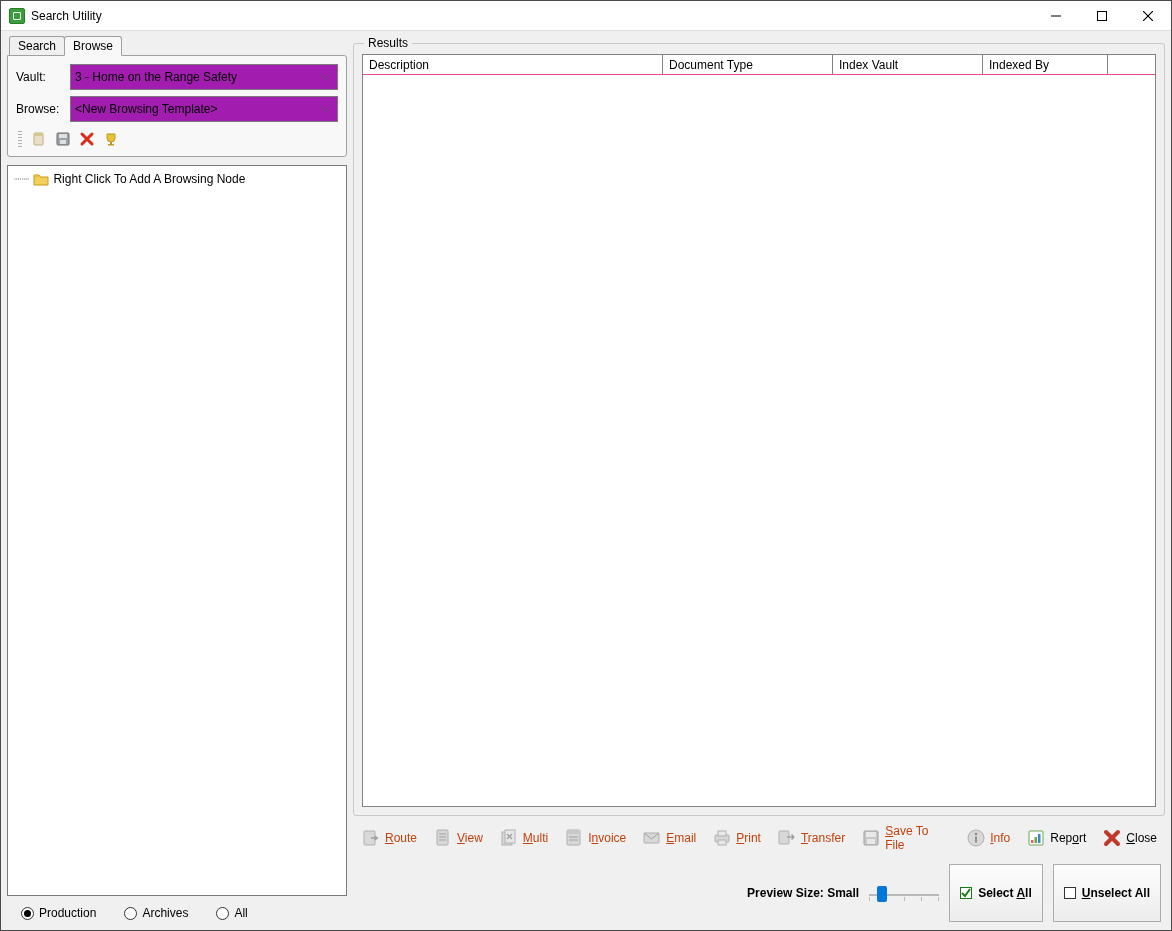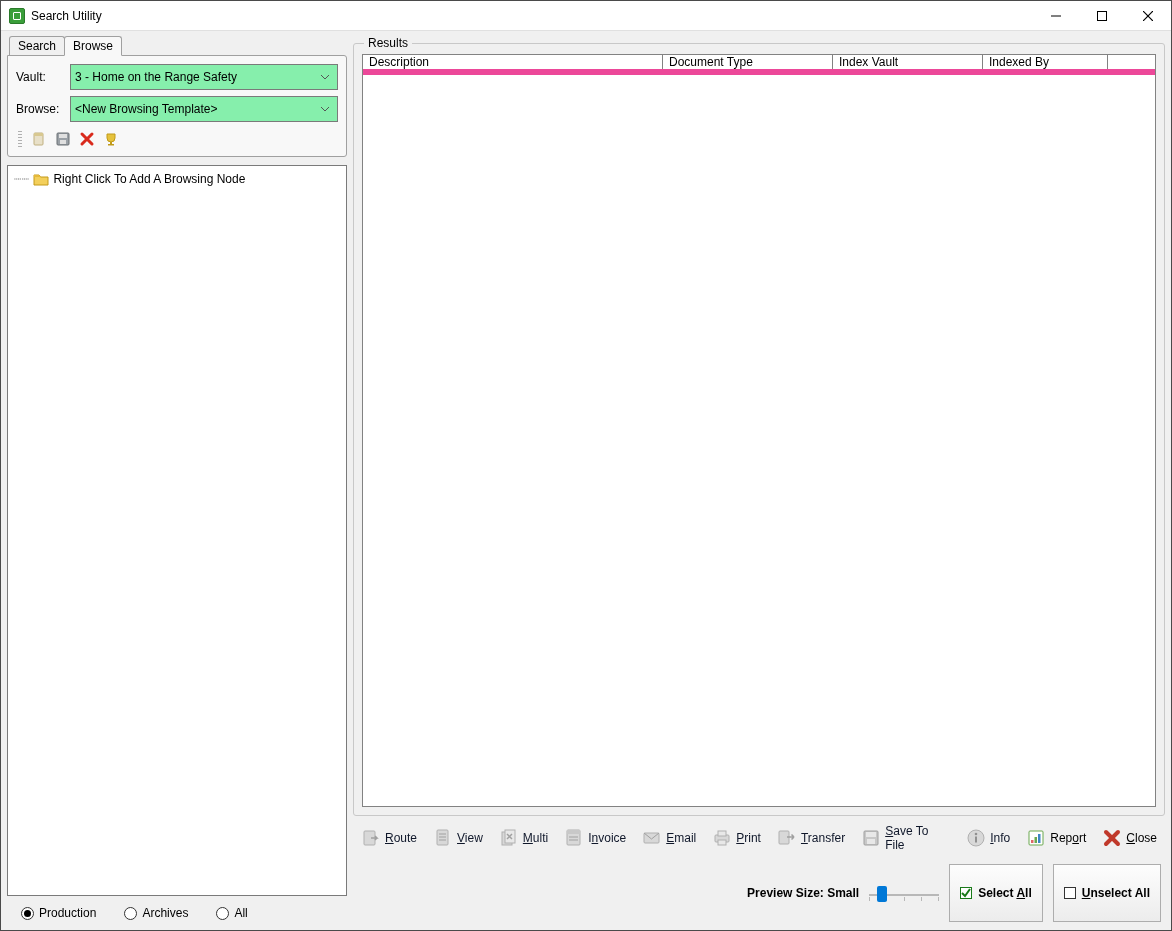--- a/index.html
+++ b/index.html
@@ -19,52 +19,52 @@
 
   
   .tabstrip{height:20px;display:flex;align-items:flex-end;padding-left:2px;}
   .tab{padding:2px 8px;border:1px solid #a0a0a0;border-bottom:none;background:#f0f0f0;border-top-left-radius:3px;border-top-right-radius:3px;position:relative;margin-right:-1px;cursor:default;}
   .tab.active{background:#f8f8f8;z-index:2;border-bottom:1px solid #f8f8f8;margin-bottom:-1px;}
   .tab-body{border:1px solid #a0a0a0;border-radius:0 3px 3px 3px;background:#f8f8f8;padding:8px;flex:0 0 auto;}
   .left-top{display:flex;flex-direction:column;flex:0 0 auto;}
 
   .form-row{display:flex;align-items:center;gap:6px;margin-bottom:6px;}
   .form-row label{width:48px;text-align:left;}
-  .dropdown{flex:1;height:22px;border:1px solid #7a7a7a;background:#86efac;display:flex;align-items:center;padding:12px 4px;position:relative;}
+  .dropdown{flex:1;height:22px;border:1px solid #7a7a7a;background:#a21caf;display:flex;align-items:center;padding:12px 4px;position:relative;}
   .dropdown .dd-text{flex:1;white-space:nowrap;overflow:hidden;text-overflow:ellipsis;}
   .dropdown .dd-arrow{width:16px;display:flex;align-items:center;justify-content:center;}
   .toolbar{display:flex;align-items:center;gap:6px;padding:2px 0 0 2px;}
   .toolbar .tb-grip{width:4px;height:16px;background:repeating-linear-gradient(to bottom,#b0b0b0 0 1px,transparent 1px 3px);margin-right:2px;}
   .tb-btn{width:18px;height:18px;display:flex;align-items:center;justify-content:center;}
 
   .tree-panel{margin-top:8px;flex:1;border:1px solid #7a7a7a;background:#fff;padding:6px;overflow:auto;}
   .tree-node{display:flex;align-items:center;gap:4px;white-space:nowrap;}
   .tree-node .dots{color:#808080;letter-spacing:0.5px;}
 
   .radio-row{display:flex;align-items:center;gap:28px;padding:10px 8px 4px 14px;}
   .radio-item{display:flex;align-items:center;gap:5px;}
   .radio-item .disc{width:13px;height:13px;border:1px solid #333;border-radius:50%;display:flex;align-items:center;justify-content:center;background:#fff;}
   .radio-item.sel .disc::after{content:"";width:7px;height:7px;background:#000;border-radius:50%;}
 
   
   .groupbox{position:relative;border:1px solid #c8c8c8;border-radius:3px;margin-top:8px;padding:10px 8px 8px 8px;flex:1;display:flex;flex-direction:column;min-height:0;}
   .groupbox-label{position:absolute;top:-8px;left:10px;background:#f0f0f0;padding:0 4px;}
   .results-grid{flex:1;border:1px solid #828282;background:#fff;display:flex;flex-direction:column;min-height:0;}
-  .grid-header{display:flex;height:20px;border-bottom:6px solid #ec4899;background:#fff;}
+  .grid-header{display:flex;height:20px;border-bottom:1px solid #ec4899;background:#fff;}
   .grid-header .col{border-right:1px solid #828282;padding:2px 6px;display:flex;align-items:center;white-space:nowrap;}
   .grid-body{flex:1;}
   .col-desc{flex:0 0 300px;}
   .col-doctype{flex:0 0 170px;}
   .col-index{flex:0 0 150px;}
   .col-by{flex:0 0 125px;}
   .col-fill{flex:1;border-right:none!important;}
 
   .action-bar{display:flex;align-items:center;justify-content:flex-end;gap:4px;padding:6px 2px 2px 2px;flex-wrap:nowrap;}
   .act-btn{display:flex;align-items:center;gap:4px;padding:2px 6px;border-radius:2px;}
-  .act-btn.disabled{color:#0f172a;}
+  .act-btn.disabled{color:#c2410c;}
   .act-btn .ic{width:20px;height:20px;display:flex;align-items:center;justify-content:center;}
   .act-btn .lbl .ul{text-decoration:underline;}
 
   .preview-bar{display:flex;align-items:center;justify-content:flex-end;gap:10px;padding:8px 4px 2px 2px;font-weight:bold;}
   .slider{width:70px;height:20px;position:relative;}
   .slider-track{position:absolute;left:0;right:0;top:11px;height:2px;background:#b8b8b8;}
   .slider-ticks{position:absolute;left:0;right:0;top:14px;display:flex;justify-content:space-between;}
   .slider-ticks span{width:1px;height:4px;background:#b8b8b8;}
   .slider-thumb{position:absolute;top:3px;width:10px;height:16px;background:#0078d7;border-radius:2px;}
 

